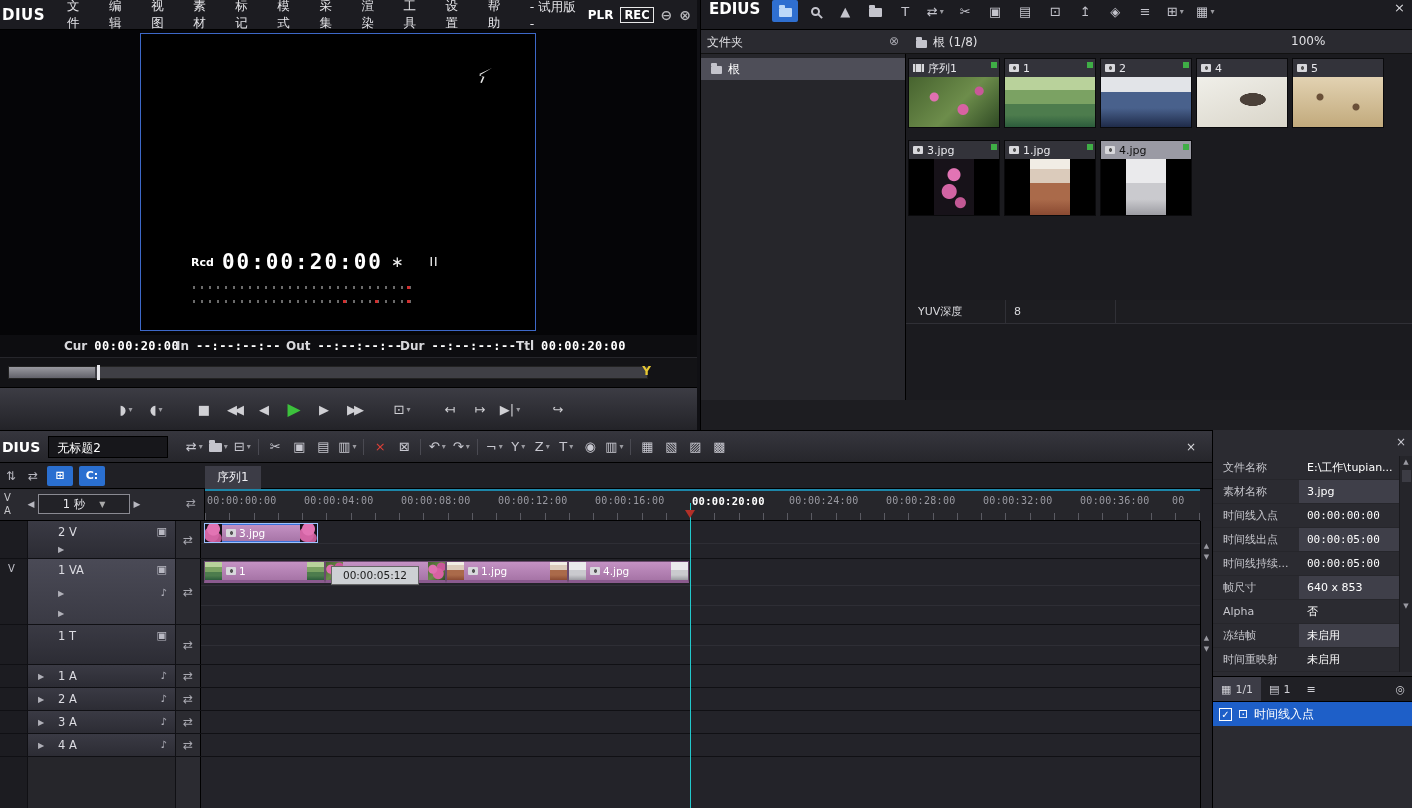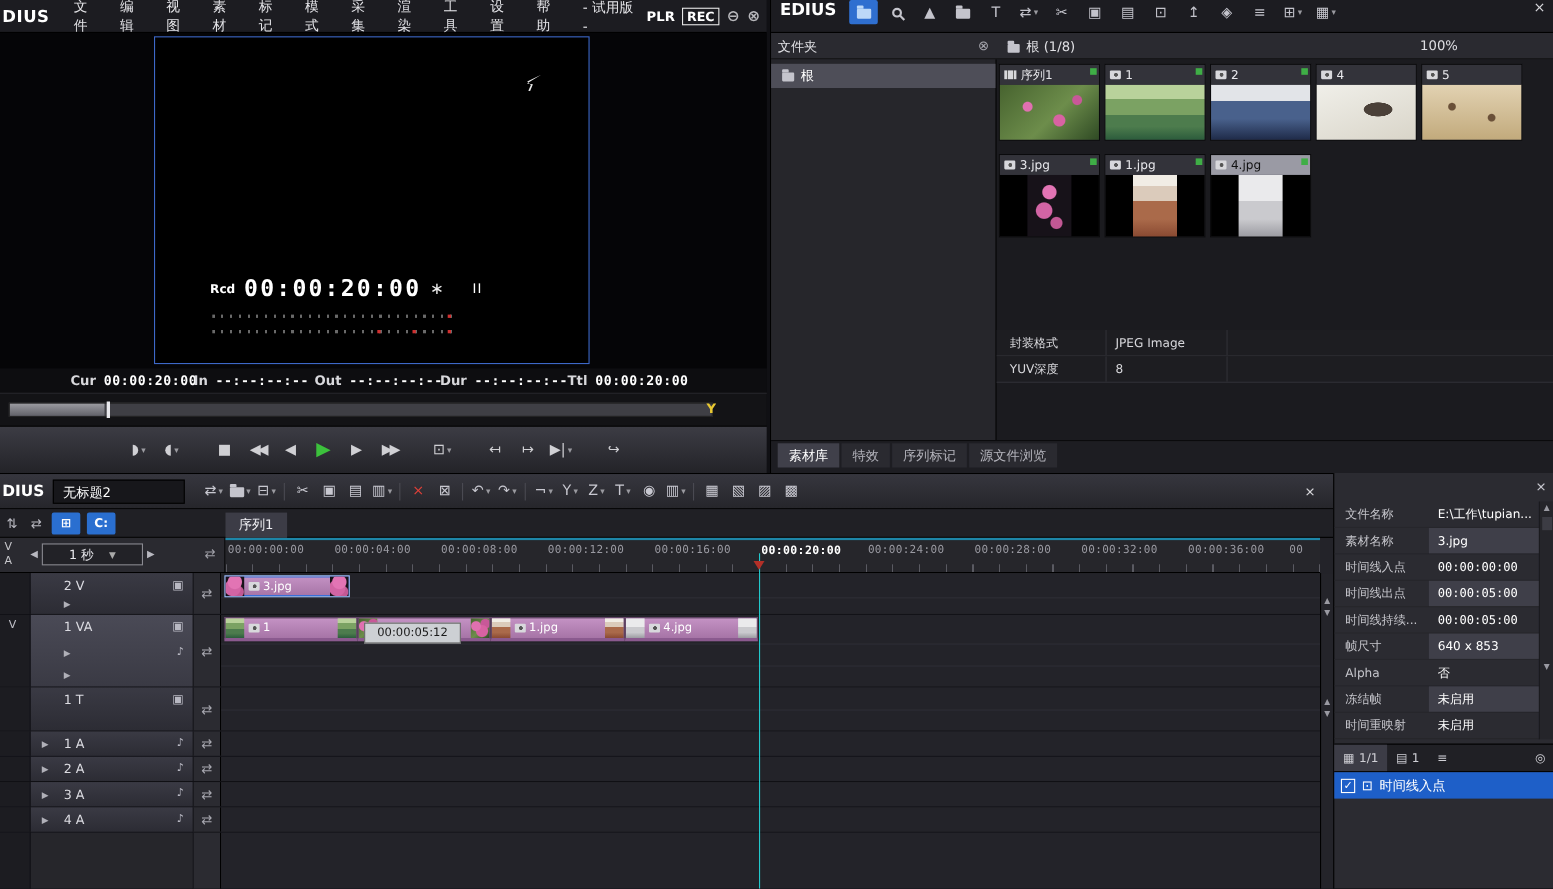--- a/index.html
+++ b/index.html
@@ -382,38 +382,27 @@
             <span>4.jpg</span>
             <span class="useddot"></span>
           </div>
         <div class="thumb-img timg-p">
             <span class="portrait g-4jpg"></span>
           </div>
       </div>
 
       <div class="props">
         <div class="prow body">
-          <span class="pc1">封装格式</span>
-          <span class="pc2">JPEG Image</span>
-          <span class="pc3"></span>
-        </div>
-        <div class="prow body">
           <span class="pc1">YUV深度</span>
           <span class="pc2">8</span>
           <span class="pc3"></span>
         </div>
       </div>
     </div>
 
-    <div class="bin-tabs">
-      <span class="btab selected">素材库</span>
-      <span class="btab">特效</span>
-      <span class="btab">序列标记</span>
-      <span class="btab">源文件浏览</span>
-    </div>
   </div>
 
   <div class="timeline-panel">
     <div class="tl-titlebar">
       <span class="tl-logo">DIUS</span>
       <span class="seqname">无标题2</span>
       <span class="ti dd">⇄</span>
       <span class="ti dd">
           <span class="fold"></span>
         </span>

